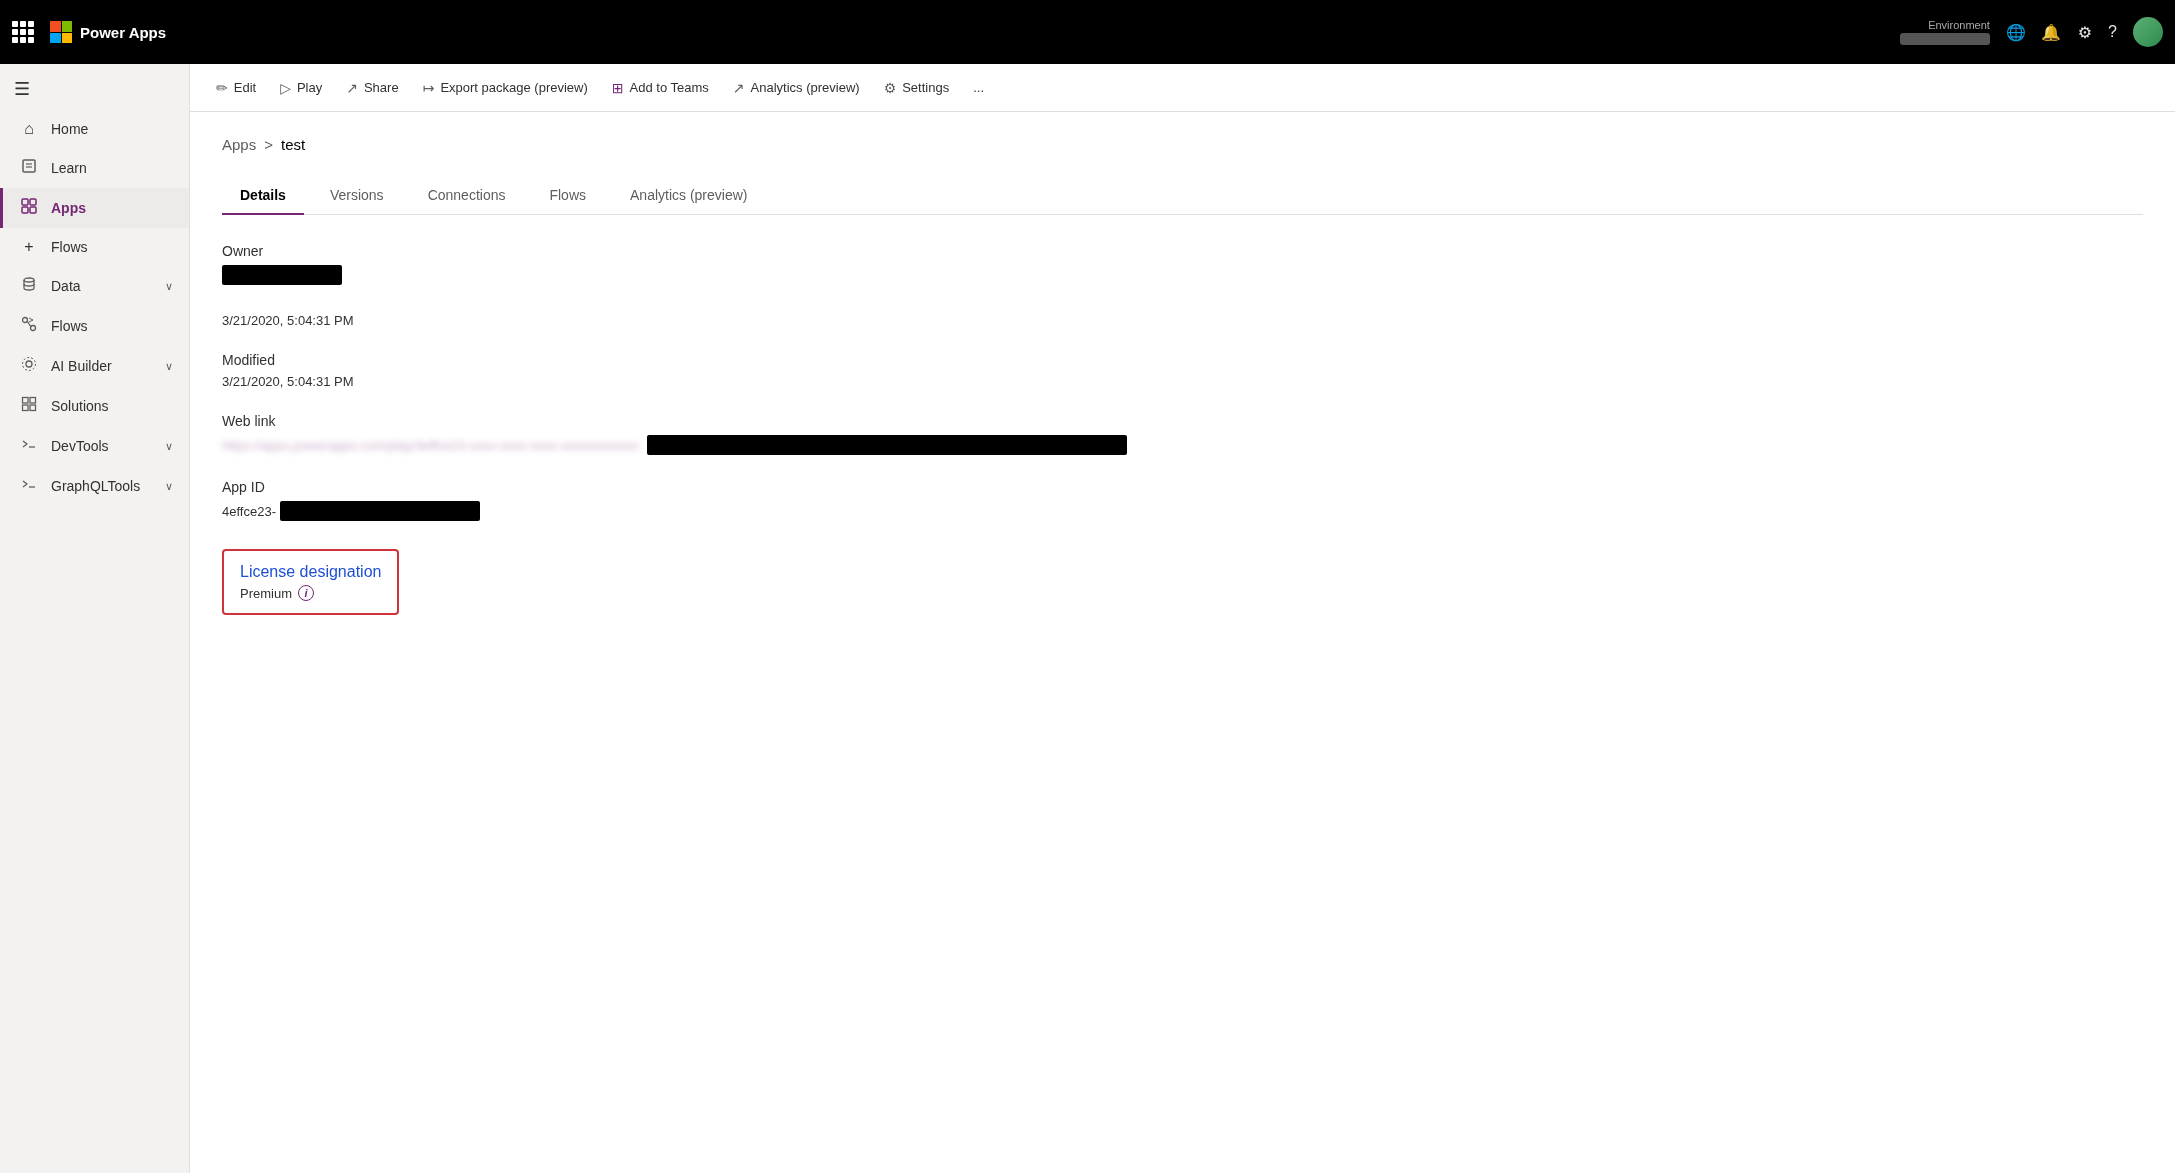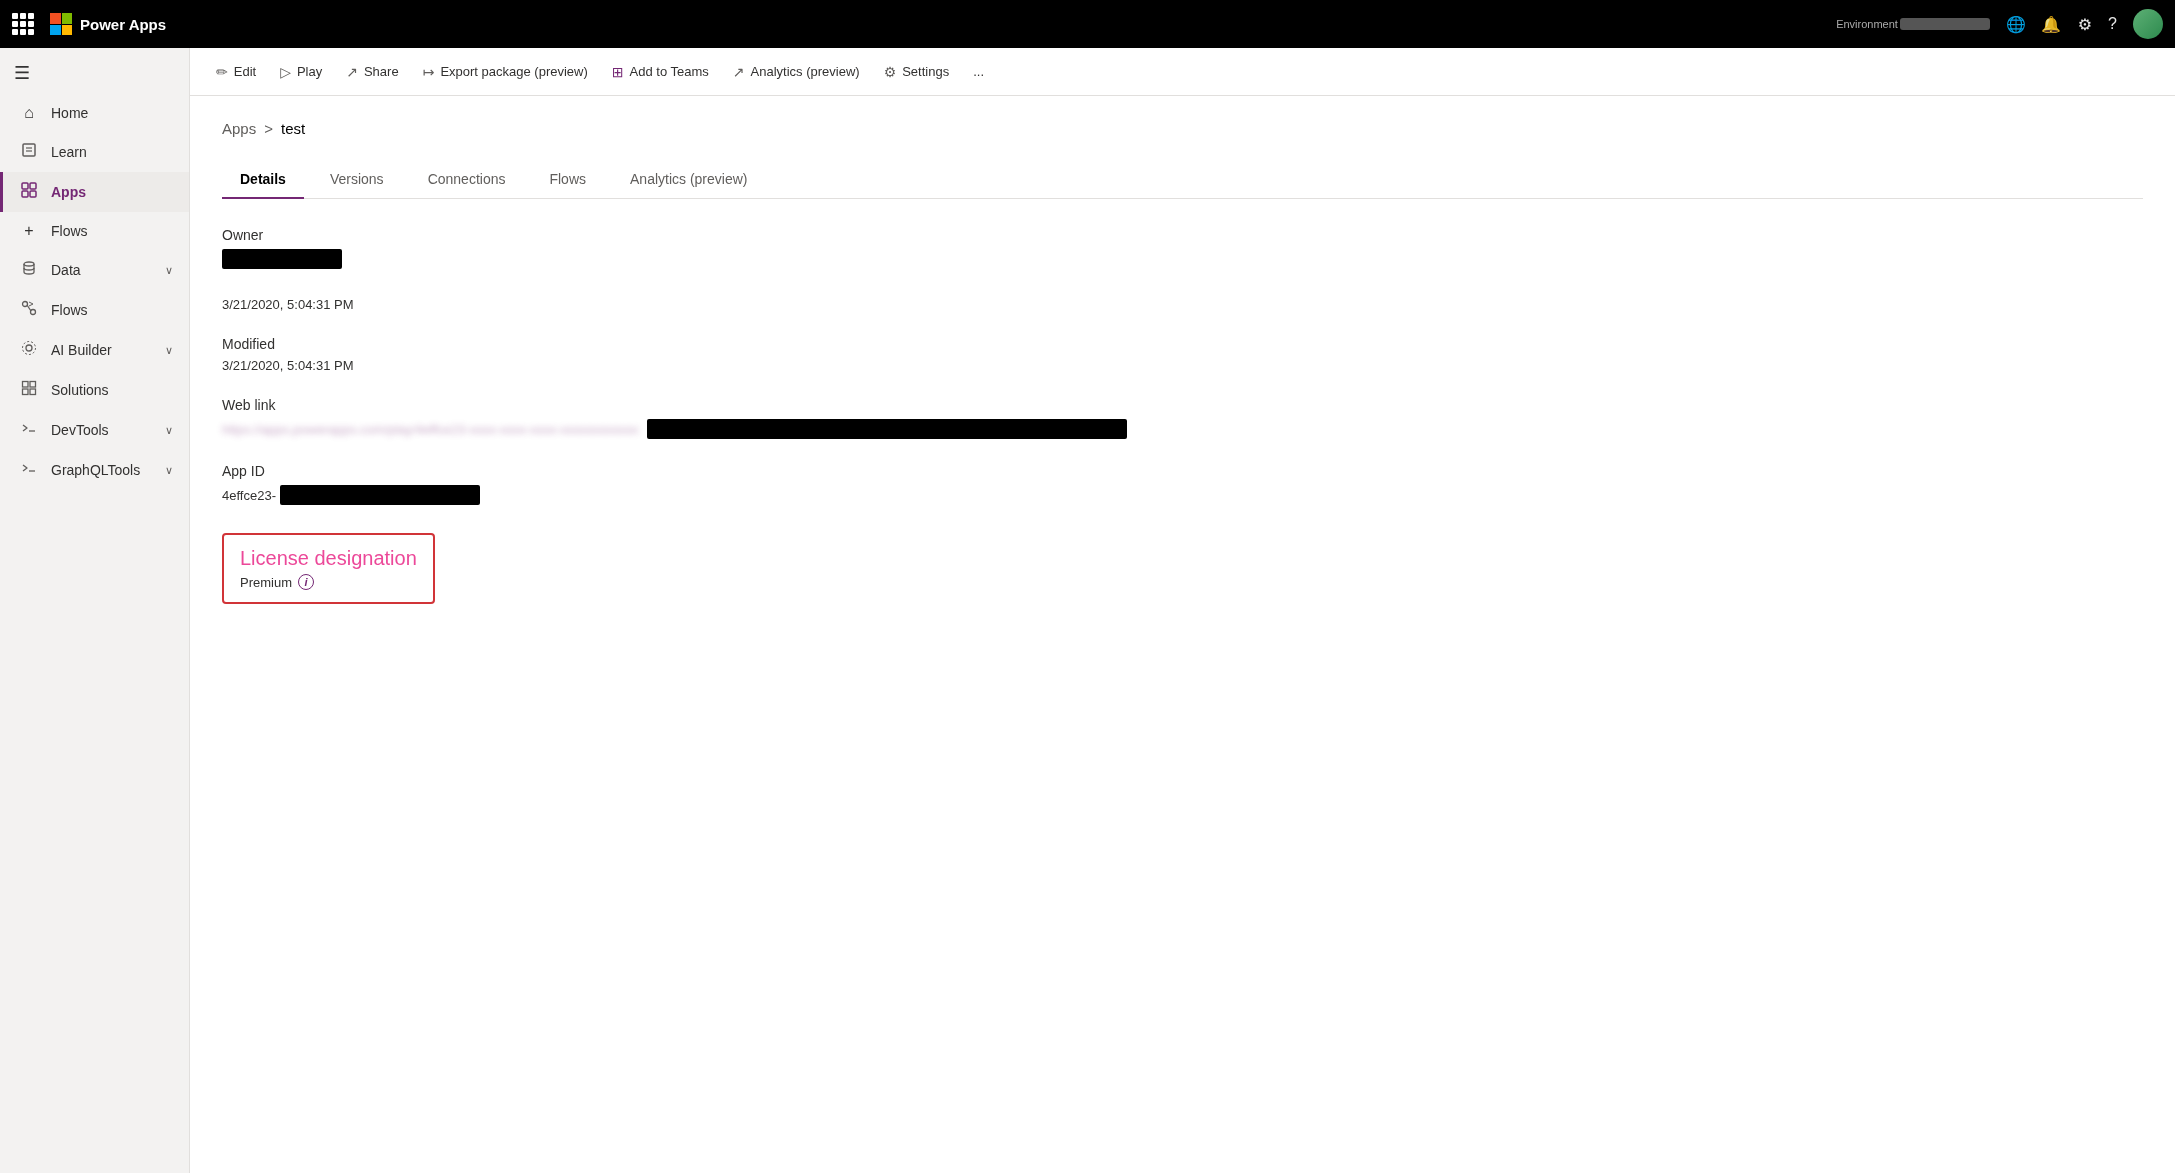--- a/index.html
+++ b/index.html
@@ -2,21 +2,21 @@
 <html><head>
   <meta charset="utf-8">
   <style>
     * { box-sizing: border-box; margin: 0; padding: 0; }
     body { font-family: 'Segoe UI', Arial, sans-serif; background: #f3f2f1; height: 100vh; display: flex; flex-direction: column; }
 
     
     .top-nav {
       background: #000;
       color: #fff;
-      height: 48px;
+      height: 64px;
       display: flex;
       align-items: center;
       padding: 0 12px;
       flex-shrink: 0;
       gap: 12px;
     }
     .top-nav .waffle {
       display: grid;
       grid-template-columns: repeat(3,6px);
       grid-template-rows: repeat(3,6px);
@@ -51,21 +51,21 @@
       color: #fff;
     }
     .top-nav-right {
       margin-left: auto;
       display: flex;
       align-items: center;
       gap: 16px;
     }
     .top-nav-right .env-section {
       display: flex;
-      flex-direction: row;
+      flex-direction: column;
       align-items: flex-end;
       font-size: 11px;
       color: #ccc;
       gap: 2px;
     }
     .env-blurred {
       background: #555;
       border-radius: 3px;
       width: 90px;
       height: 12px;
@@ -263,22 +263,22 @@
 
     
     .license-box {
       border: 2px solid #d13438;
       border-radius: 4px;
       padding: 12px 16px;
       display: inline-block;
       margin-top: 4px;
     }
     .license-label {
-      font-size: 20px;
-      color: #ec4899;
+      font-size: 16px;
+      color: #1d4ed8;
       margin-bottom: 4px;
       text-align: center;
     }
     .license-value {
       display: flex;
       align-items: center;
       gap: 6px;
       font-size: 13px;
       color: #323130;
     }

